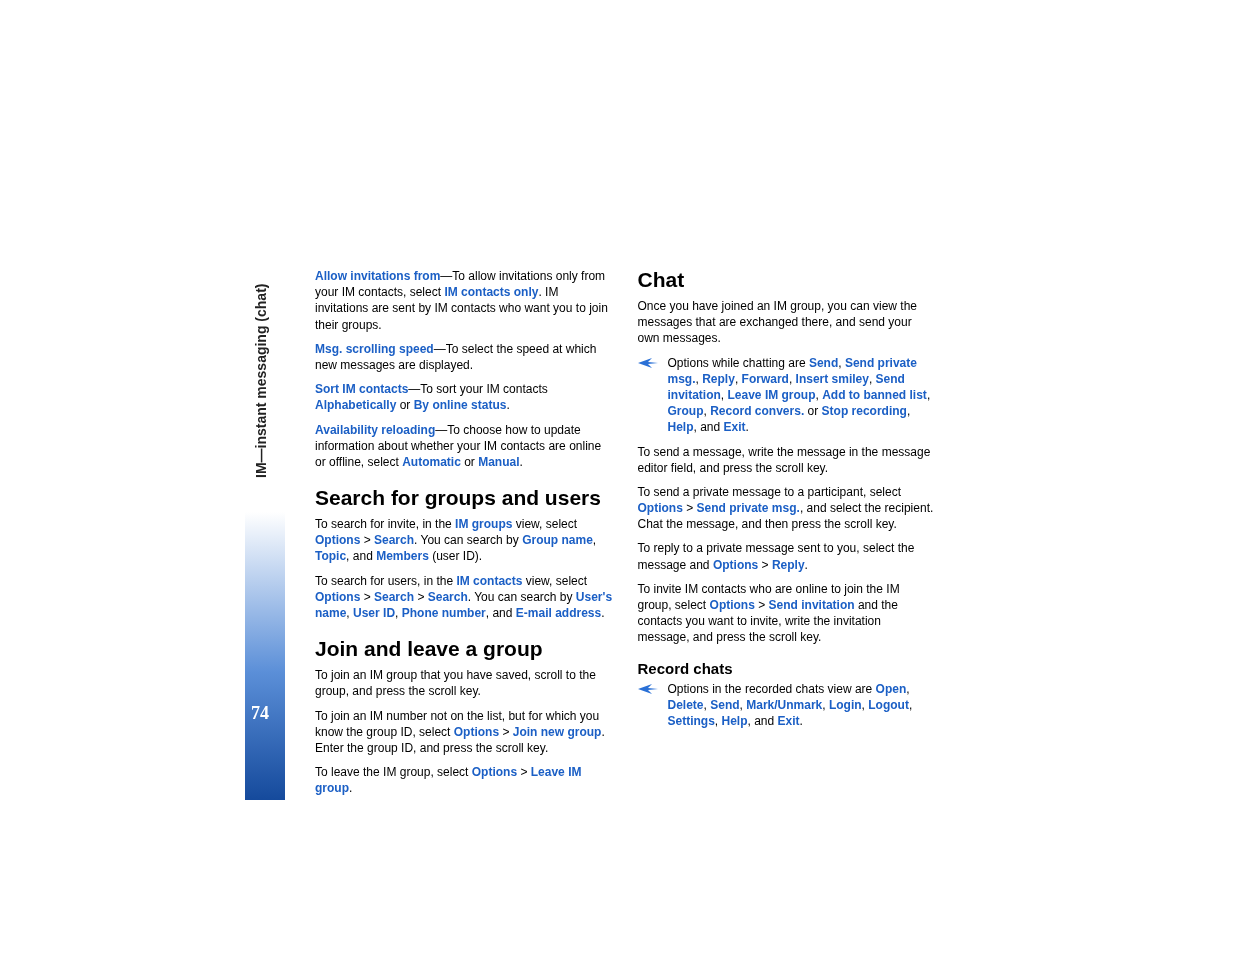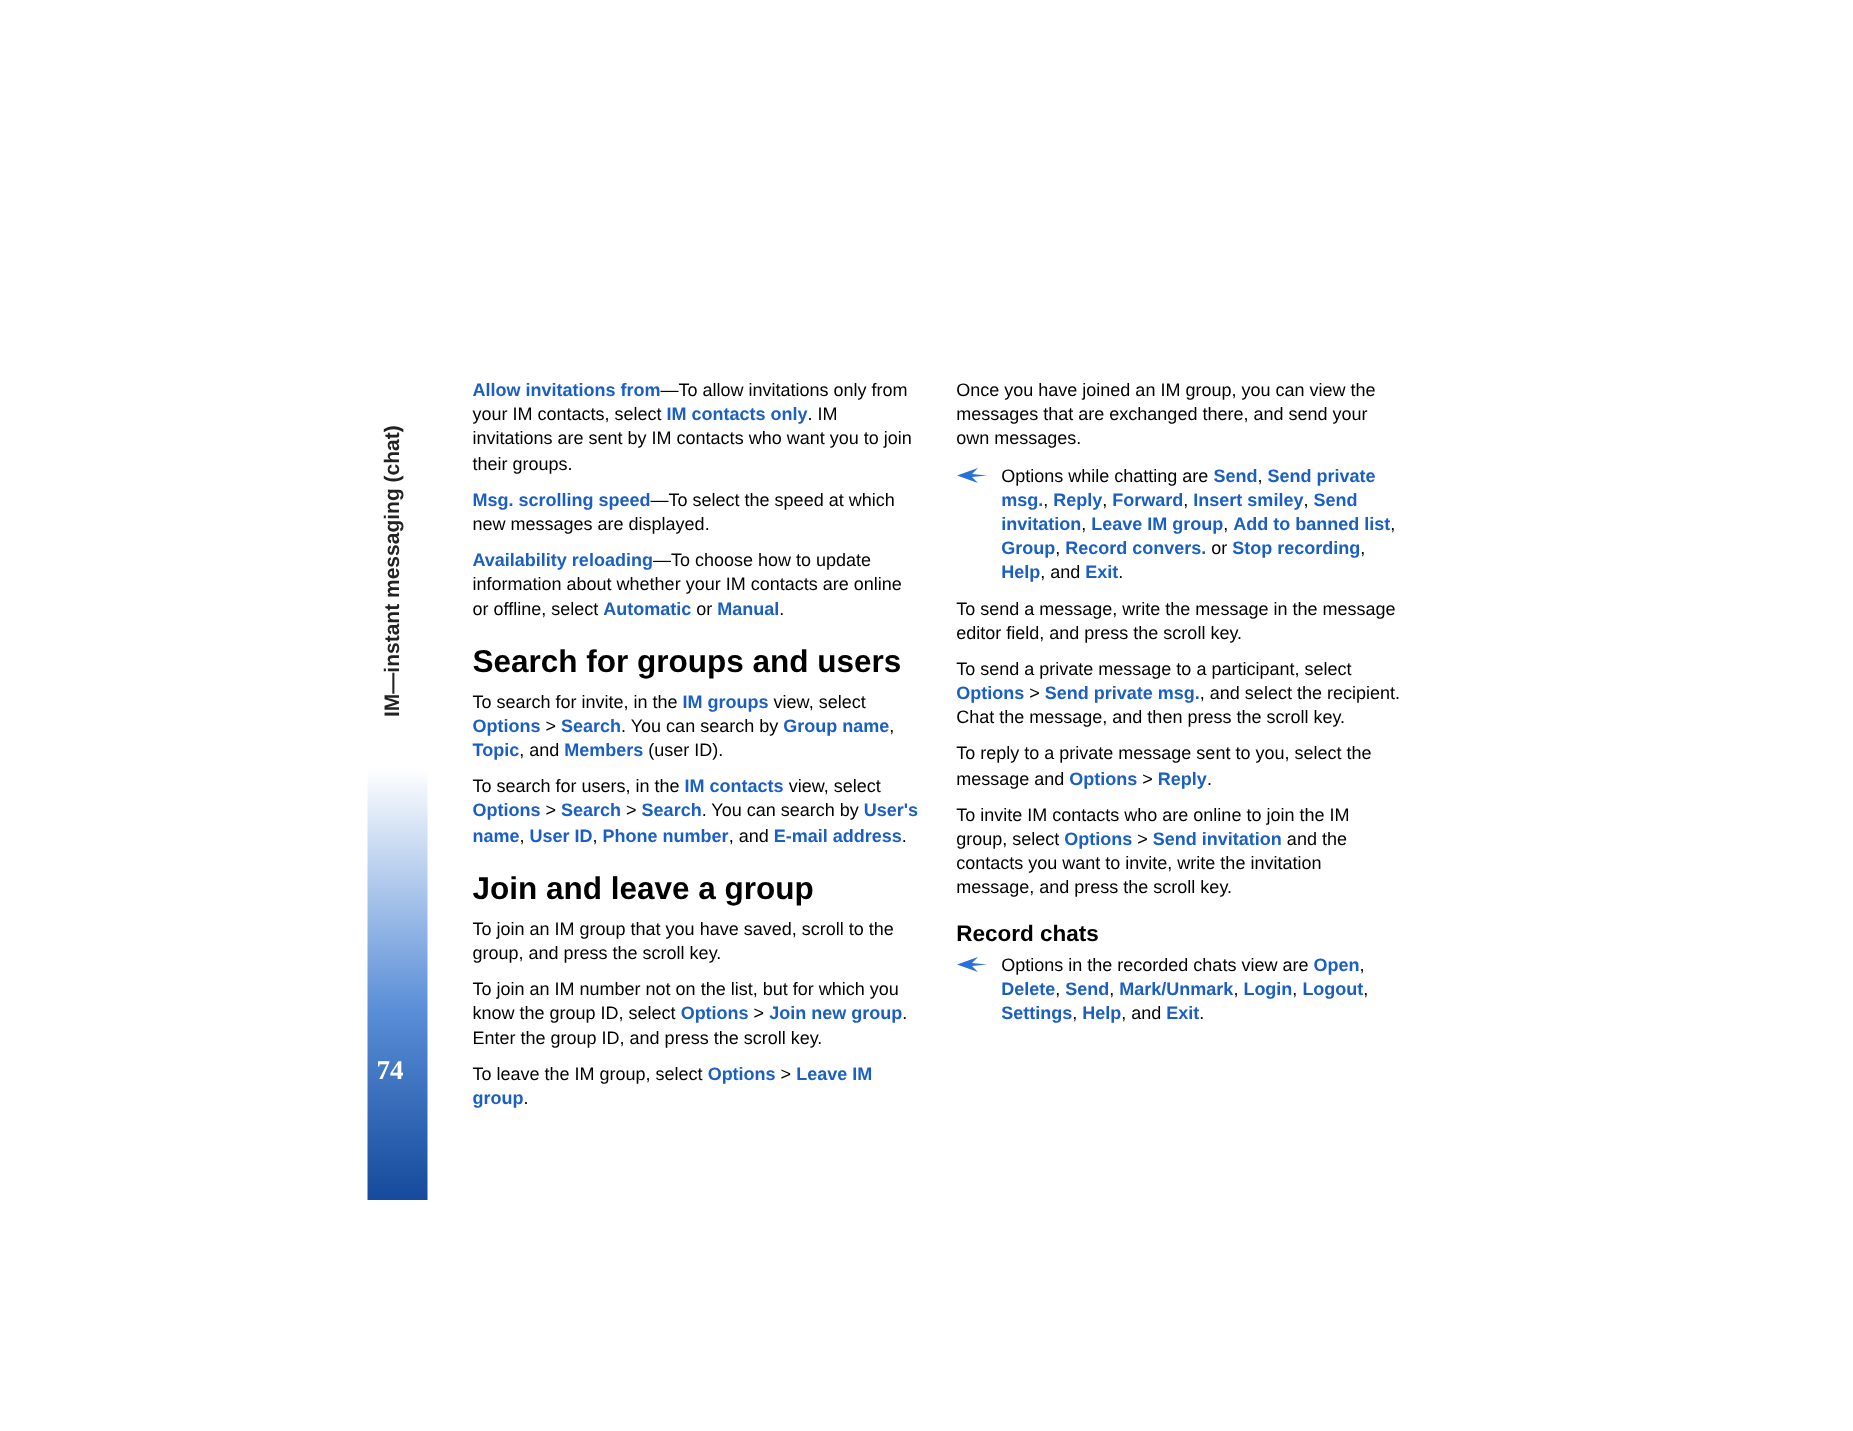--- a/index.html
+++ b/index.html
@@ -44,21 +44,21 @@
     left: 6px;
     bottom: 76px;
     font-size: 18px;
     font-weight: bold;
     color: #fff;
     font-family: Liberation Serif, serif;
   }
   .content {
     position: absolute;
     left: 70px;
-    top: 92px;
+    top: 108px;
     width: 620px;
     display: flex;
     gap: 25px;
   }
   .col {
     width: 300px;
   }
   .col p {
     margin: 0 0 8px 0;
     line-height: 1.35;
@@ -112,20 +112,23 @@
     <div class="col">
 
       <p>
         <span class="blue">Allow invitations from</span><span>—To allow invitations only from your IM contacts, select </span><span class="blue">IM contacts only</span><span>. IM invitations are sent by IM contacts who want you to join their groups.</span>
       </p>
 
       <p>
         <span class="blue">Msg. scrolling speed</span><span>—To select the speed at which new messages are displayed.</span>
       </p>
 
+      <p>
+        <span class="blue">Sort IM contacts</span><span>—To sort your IM contacts </span><span class="blue">Alphabetically</span><span> or </span><span class="blue">By online status</span><span>.</span>
+      </p>
 
       <p>
         <span class="blue">Availability reloading</span><span>—To choose how to update information about whether your IM contacts are online or offline, select </span><span class="blue">Automatic</span><span> or </span><span class="blue">Manual</span><span>.</span>
       </p>
 
       <h2>Search for groups and users</h2>
 
       <p>
         <span>To search for invite, in the </span><span class="blue">IM groups</span><span> view, select </span><span class="blue">Options</span><span class="sep"> &gt; </span><span class="blue">Search</span><span>. You can search by </span><span class="blue">Group name</span><span>, </span><span class="blue">Topic</span><span>, and </span><span class="blue">Members</span><span> (user ID).</span>
       </p>
@@ -142,20 +145,21 @@
         <span>To join an IM number not on the list, but for which you know the group ID, select </span><span class="blue">Options</span><span class="sep"> &gt; </span><span class="blue">Join new group</span><span>. Enter the group ID, and press the scroll key.</span>
       </p>
 
       <p>
         <span>To leave the IM group, select </span><span class="blue">Options</span><span class="sep"> &gt; </span><span class="blue">Leave IM group</span><span>.</span>
       </p>
     </div>
 
     <div class="col">
 
+      <h2 class="h2-top">Chat</h2>
 
       <p>Once you have joined an IM group, you can view the messages that are exchanged there, and send your own messages.</p>
 
       <div class="note">
         <div class="note-icon">
           <svg width="20" height="10" viewBox="0 0 20 10">
               <polygon points="0,5 14,0 10,4 20,5 10,6 14,10" fill="#2a70d6"></polygon>
             </svg>
         </div>
         <div class="note-body">

